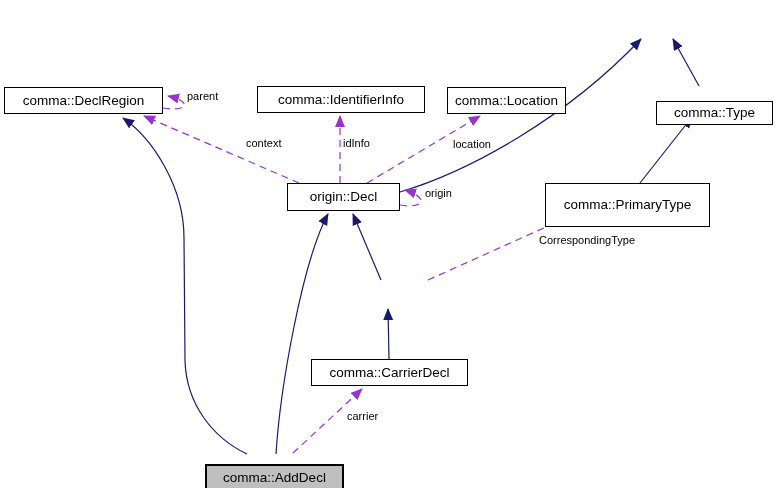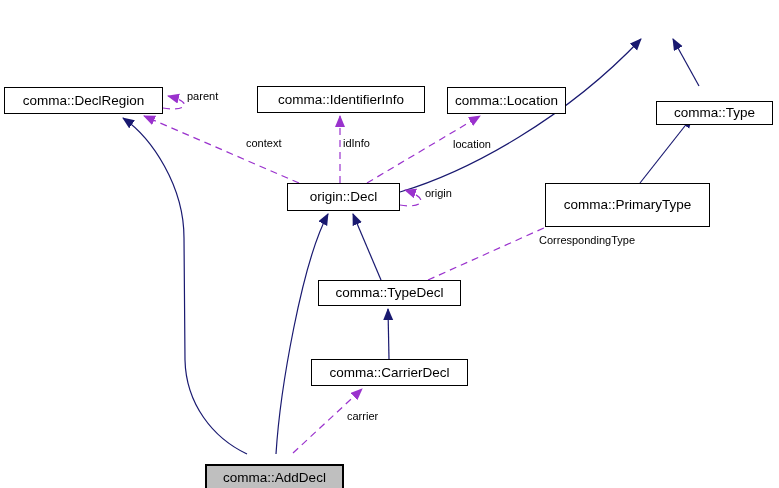--- a/index.html
+++ b/index.html
@@ -88,21 +88,20 @@
 
   <div class="node" style="left:447px; top:87px;  width:119px; height:27px;">comma::Location</div>
 
 
   <div class="node" style="left:656px; top:86px;  width:117px; height:24px;margin-top:15px;">comma::Type</div>
 
   <div class="node" style="left:287px; top:183px; width:113px; height:28px;">origin::Decl</div>
 
   <div class="node" style="left:545px; top:183px; width:165px; height:44px;">comma::PrimaryType</div>
 
-  <div class="node" style="left:318px; top:280px; width:143px; height:26px;">comma::TypeDecl</div>
 
   <div class="node" style="left:311px; top:359px; width:157px; height:27px;">comma::CarrierDecl</div>
 
   <div class="node highlight" style="left:205px; top:454px; width:139px; height:28px;">comma::AddDecl</div>
 
   <div class="edge-label" style="left:187px; top:91px;">parent</div>
 
   <div class="edge-label" style="left:246px; top:138px;">context</div>
 
   <div class="edge-label" style="left:343px; top:138px;">idInfo</div>

